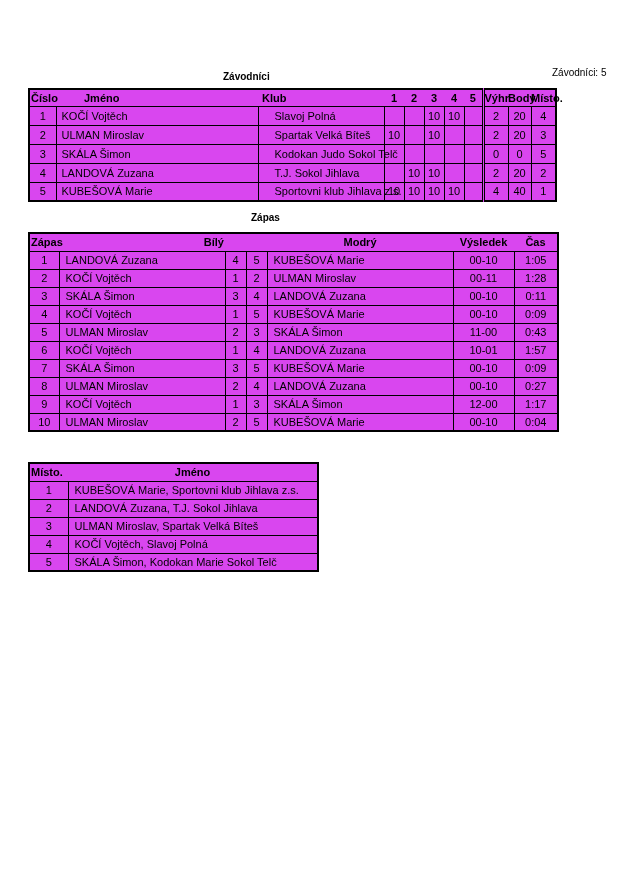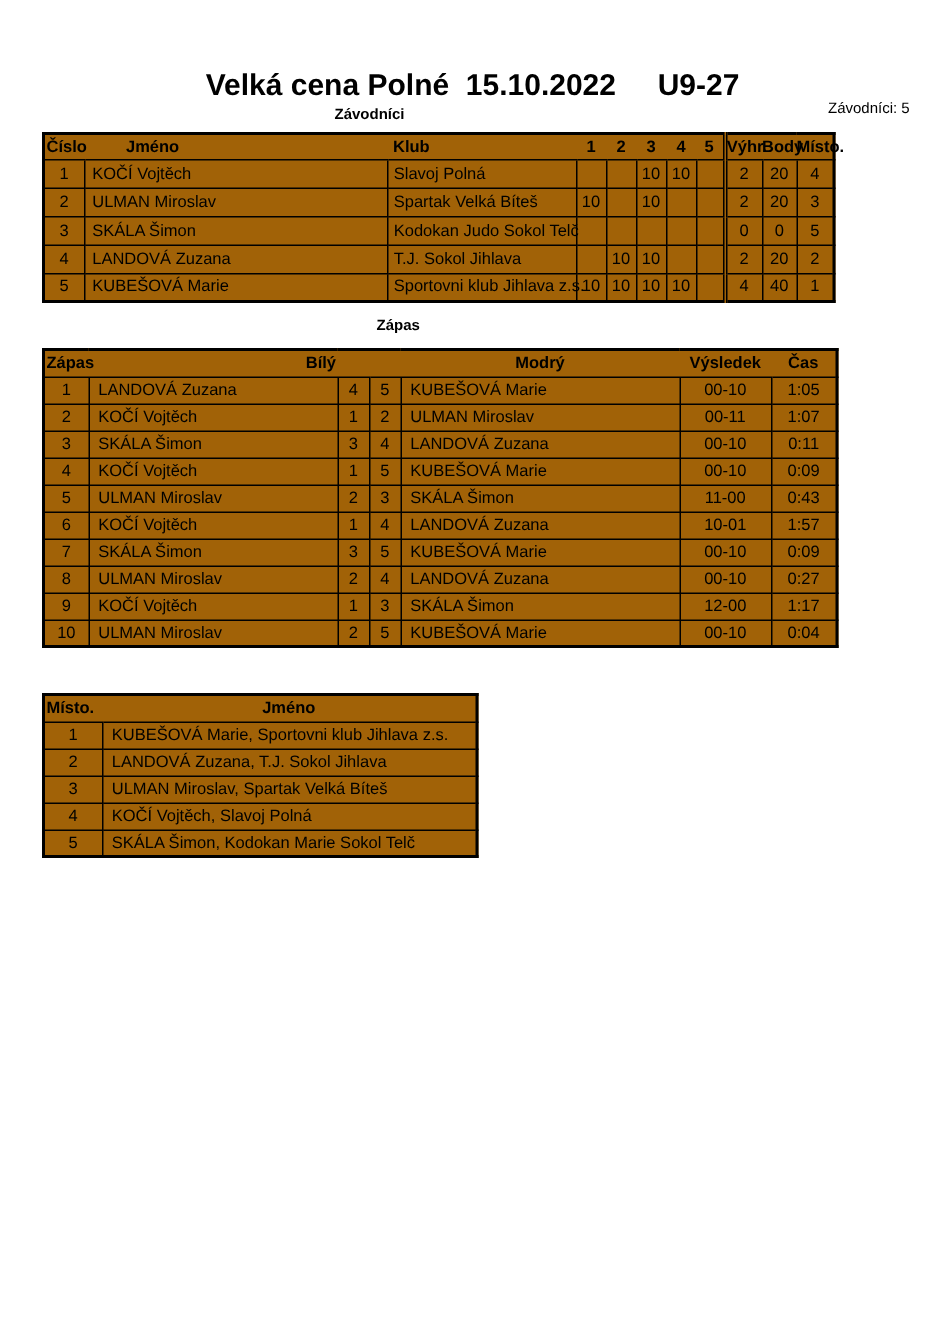--- a/index.html
+++ b/index.html
@@ -12,37 +12,37 @@
     font-size:20px; line-height:20px; font-weight:bold; white-space:pre;
   }
   .section-title { position:absolute; font-size:10px; line-height:12px; font-weight:bold; white-space:nowrap; }
   #sub-zavodnici { top:71px; left:223px; }
   #sub-zapas     { top:212px; left:251px; }
   #sub-vysledky  { top:443px; left:28px; width:289px; text-align:center; }
   .count-label { position:absolute; top:67px; left:552px; font-size:10px; line-height:11px; white-space:nowrap; }
 
   table {
     position:absolute; border-collapse:collapse; table-layout:fixed;
-    font-size:11px; line-height:12px; background:#a16207;
+    font-size:11px; line-height:12px; background:#d946ef;
     border:2px solid #000;
   }
   td, th { border:1px solid #000; padding:0 1px; white-space:nowrap; overflow:visible; font-weight:normal; }
   thead th { border-left:none; border-right:none; border-top:none; font-weight:bold; }
   td { text-align:center; }
 
   
   #t-zavodnici { top:88px; left:28px; width:527px; }
   #t-zavodnici thead tr { height:17px; }
   #t-zavodnici tbody tr { height:19px; }
   #t-zavodnici th:nth-child(1) { text-align:left; padding-left:1px; }
   #t-zavodnici th:nth-child(2) { text-align:left; padding-left:28px; }
   #t-zavodnici th:nth-child(3) { text-align:left; padding-left:4px; }
   #t-zavodnici th:nth-child(n+4) { text-align:center; padding:0; }
   #t-zavodnici td:nth-child(2) { text-align:left; padding-left:5px; }
-  #t-zavodnici td:nth-child(3) { text-align:left; padding-left:4px; }
+  #t-zavodnici td:nth-child(3) { text-align:left; padding-left:16px; }
   #t-zavodnici th.sep, #t-zavodnici td.sep { border-left:3px double #000; }
 
   
   #t-zapas { top:232px; left:28px; width:529px; }
   #t-zapas thead tr { height:18px; }
   #t-zapas tbody tr { height:18px; }
   #t-zapas th:nth-child(1) { text-align:left; padding-left:1px; }
   #t-zapas th:nth-child(2) { text-align:right; padding-left:44px; }
   #t-zapas th:nth-child(n+5) { text-align:center; }
   #t-zapas td:nth-child(2), #t-zapas td:nth-child(5) { text-align:left; padding-left:6px; }
@@ -53,21 +53,20 @@
   #t-vysledky tbody tr { height:18px; }
   #t-vysledky th:nth-child(1) { text-align:left; padding-left:1px; }
   #t-vysledky th:nth-child(2) { text-align:center; }
   #t-vysledky td:nth-child(2) { text-align:left; padding-left:6px; }
 </style>
 </head>
 <body>
 
 <div class="sheet">
 
-  <div class="page-title">Velká cena Polné  15.10.2022     U9-27</div>
   <div class="section-title" id="sub-zavodnici">Závodníci</div>
   <div class="count-label">Závodníci: 5</div>
 
   <table id="t-zavodnici">
     <colgroup>
       <col style="width:27px">
         <col style="width:202px">
         <col style="width:126px">
       <col style="width:20px">
         <col style="width:20px">
@@ -195,21 +194,21 @@
       <td>00-10</td>
       <td>1:05</td>
     </tr>
         <tr>
       <td>2</td>
       <td>KOČÍ Vojtěch</td>
       <td>1</td>
       <td>2</td>
       <td>ULMAN Miroslav</td>
       <td>00-11</td>
-      <td>1:07</td>
+      <td>1:28</td>
     </tr>
         <tr>
       <td>3</td>
       <td>SKÁLA Šimon</td>
       <td>3</td>
       <td>4</td>
       <td>LANDOVÁ Zuzana</td>
       <td>00-10</td>
       <td>0:11</td>
     </tr>

